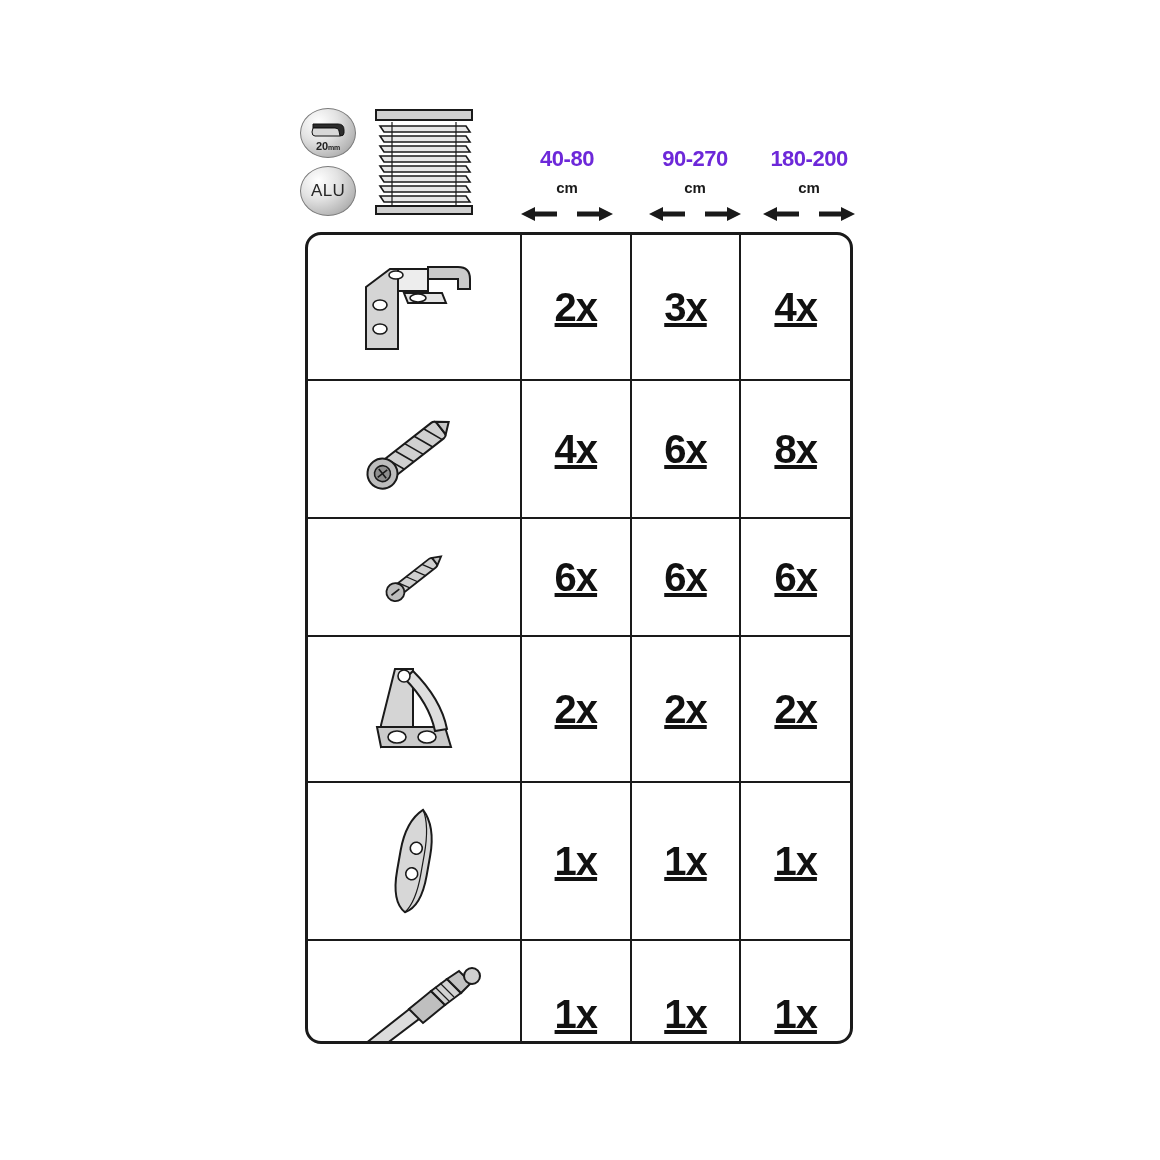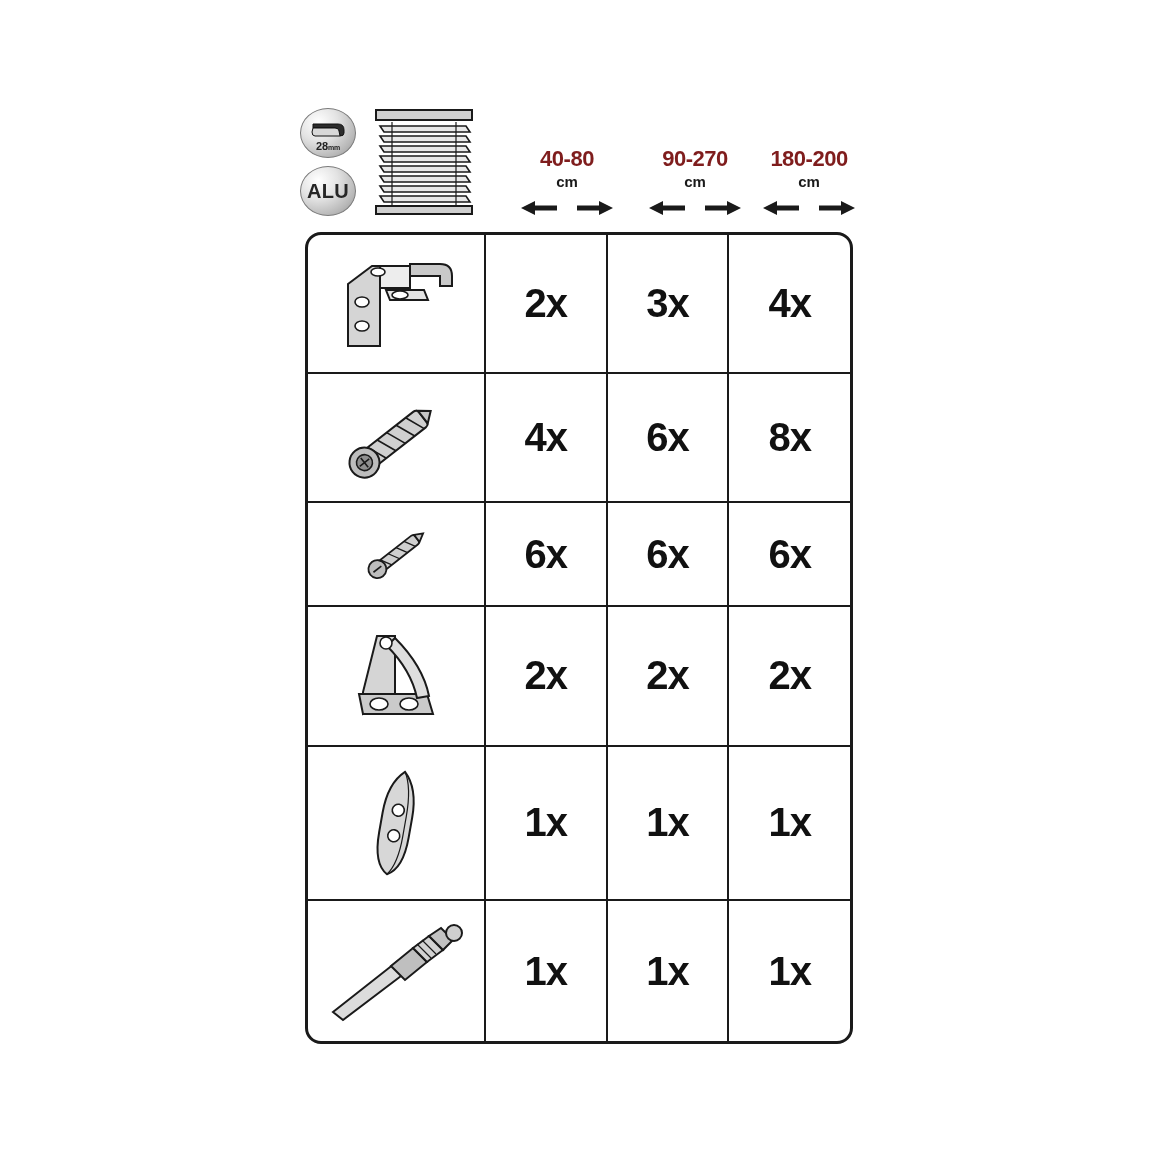--- a/index.html
+++ b/index.html
@@ -54,22 +54,22 @@
     left: 0; right: 0;
     bottom: 5px;
     text-align: center;
     font-size: 11px;
     font-weight: bold;
     letter-spacing: -0.2px;
     color: #222;
   }
   .badge-mm sub { font-size: 7px; vertical-align: baseline; }
   .badge-alu {
-    font-size: 20px;
-    font-weight: bold;
+    font-size: 17px;
+    font-weight: normal;
     letter-spacing: 0.3px;
     color: #262626;
   }
 
   .blind-img {
     position: absolute;
     left: 70px;
     top: 6px;
     width: 108px;
     height: 112px;
@@ -78,28 +78,28 @@
   .size-head {
     position: absolute;
     top: 46px;
     width: 126px;
     text-align: center;
   }
   .size-head .range {
     font-size: 22px;
     font-weight: bold;
     letter-spacing: -0.5px;
-    color: #7f1d1d;
+    color: #6d28d9;
     white-space: nowrap;
   }
   .size-head .unit {
     font-size: 15px;
     font-weight: bold;
     color: #1a1a1a;
-    margin-top: 1px;
+    margin-top: 7px;
   }
   .arrow-row {
     margin-top: 8px;
     height: 22px;
     position: relative;
   }
   .arrow-row svg { display: block; margin: 0 auto; }
 
   .size-1 { left: 204px; }
   .size-2 { left: 332px; }
@@ -121,21 +121,22 @@
   table.parts {
     border-collapse: collapse;
     width: 100%;
     height: 100%;
     table-layout: fixed;
   }
   table.parts td {
     border: 2px solid #1a1a1a;
     text-align: center;
     vertical-align: middle;
-    padding: 0;
+    padding: 18px;
+    text-decoration: underline;
   }
   table.parts tr td:first-child { border-left: none; }
   table.parts tr td:last-child { border-right: none; }
   table.parts tr:first-child td { border-top: none; }
   table.parts tr:last-child td { border-bottom: none; }
 
   td.icon-cell { width: 176px; }
   td.qty-cell {
     font-size: 40px;
     font-weight: bold;
@@ -156,21 +157,21 @@
 
   <div class="header">
 
     <div class="badge-col">
 
       <div class="badge">
         <svg class="badge-slat-svg" width="40" height="26" viewBox="0 0 40 26">
           <path d="M5 4 L30 4 Q36 4 36 10 L36 13 Q36 16 32 16 L31 11 Q31 8 27 8 L5 8 Z" fill="#2c2c2c" stroke="#111" stroke-width="1"></path>
           <path d="M5 8 L27 8 Q31 8 31 11 L32 16 L7 16 Q4 16 4 12 Z" fill="#d8d8d8" stroke="#111" stroke-width="1"></path>
         </svg>
-        <div class="badge-mm"><span>28</span><sub>mm</sub></div>
+        <div class="badge-mm"><span>20</span><sub>mm</sub></div>
       </div>
 
       <div class="badge">
         <span class="badge-alu">ALU</span>
       </div>
     </div>
 
     <div class="blind-img">
       <svg width="108" height="112" viewBox="0 0 108 112">
         <rect x="6" y="4" width="96" height="10" fill="#cfcfcf" stroke="#1a1a1a" stroke-width="2"></rect>

